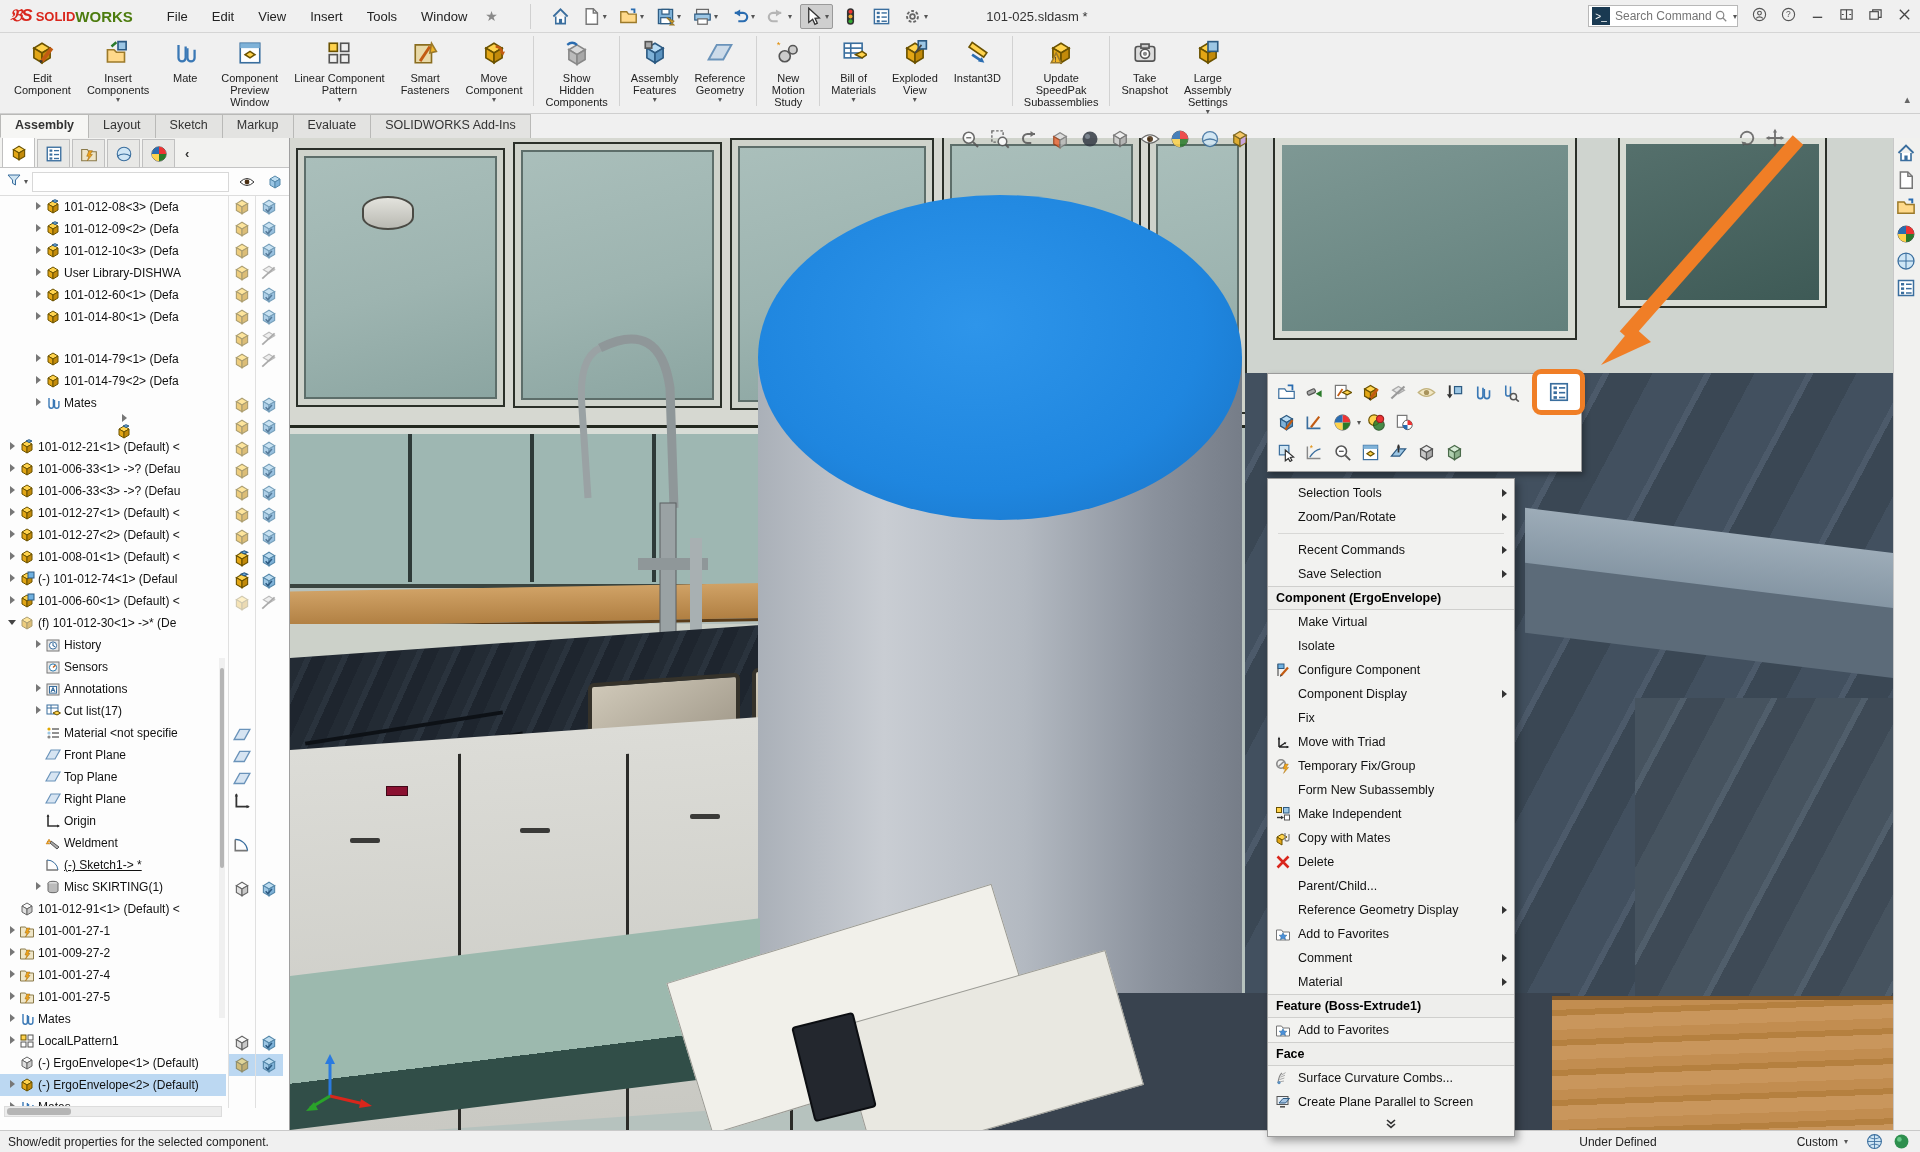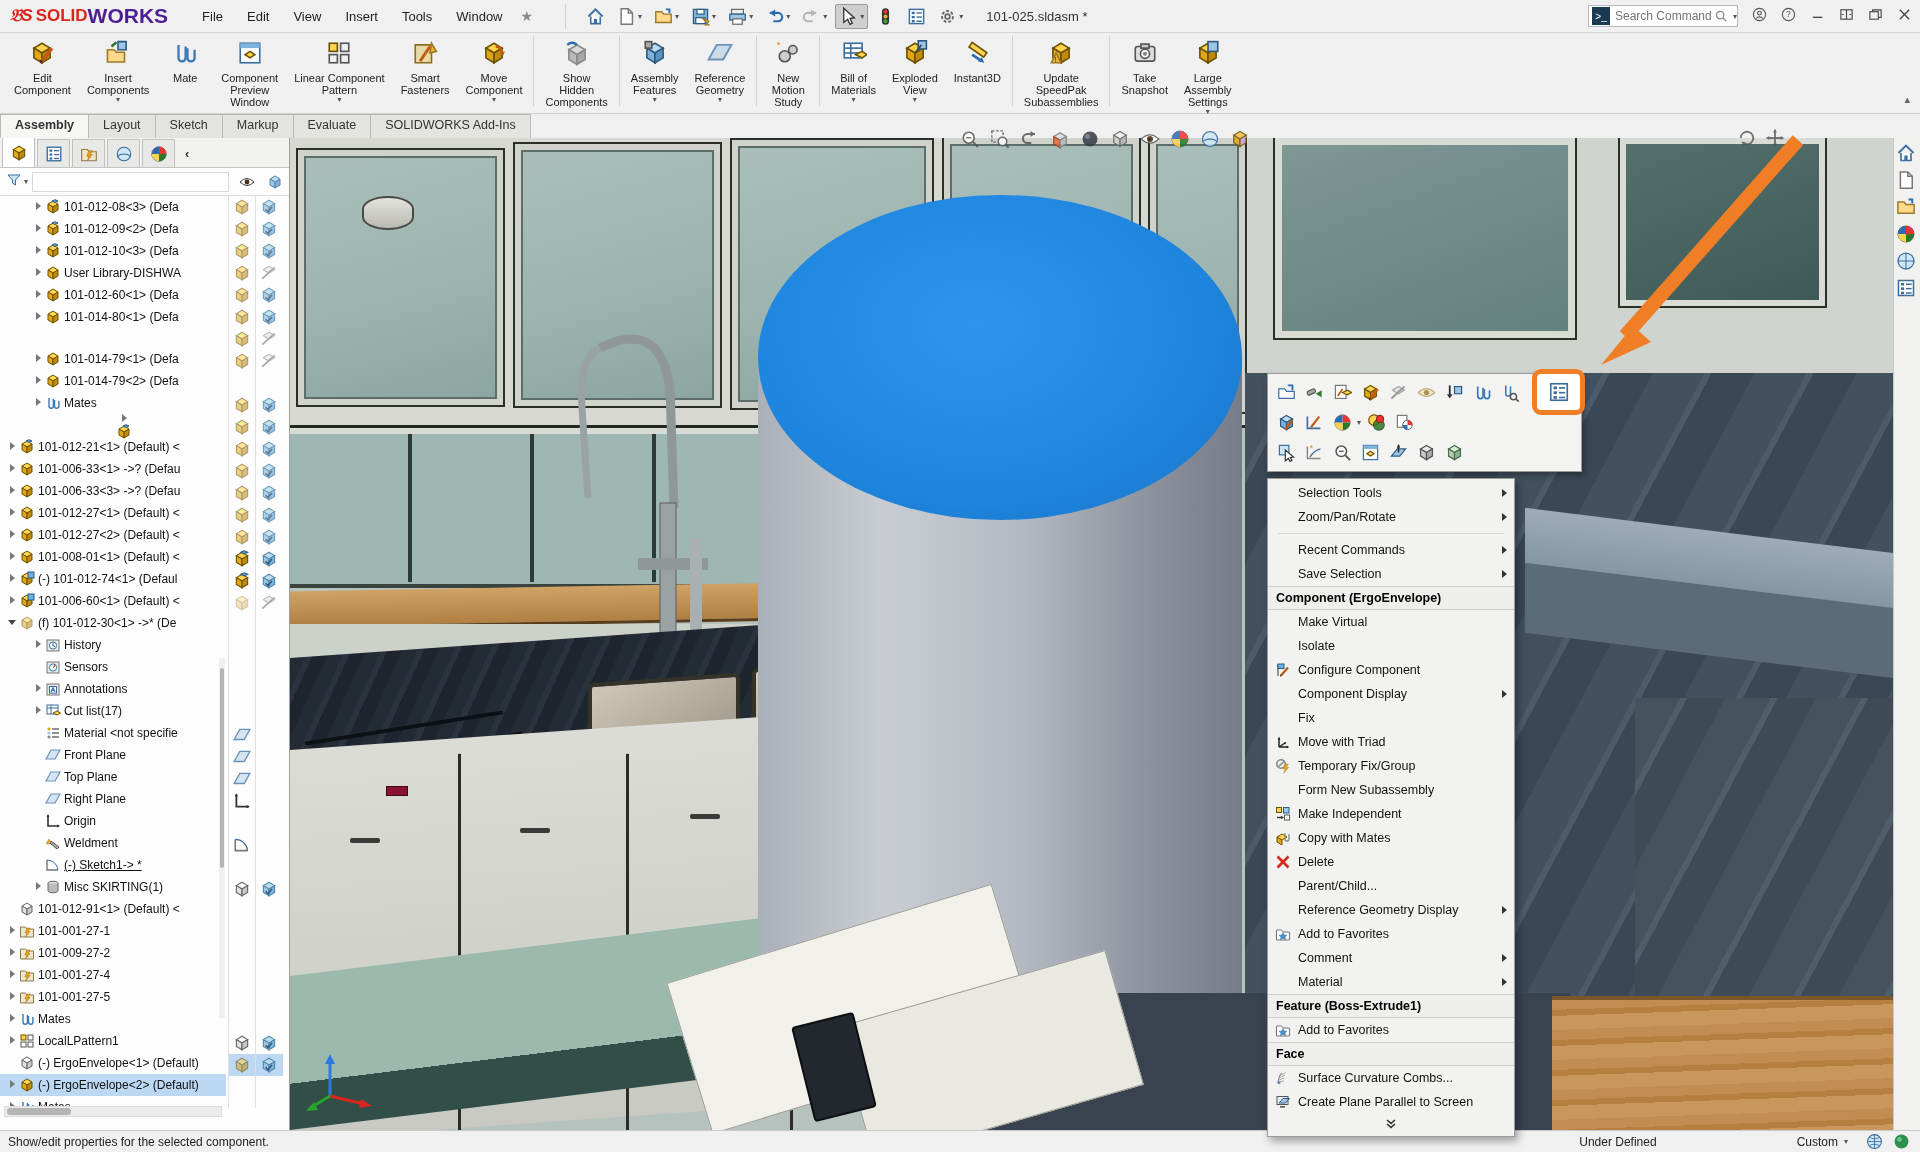--- a/index.html
+++ b/index.html
@@ -5,22 +5,22 @@
   html,body{margin:0;padding:0;width:1920px;height:1152px;overflow:hidden;
     font-family:"Liberation Sans",sans-serif;background:#f0f0f0;-webkit-font-smoothing:antialiased;}
   *{box-sizing:border-box;}
   :root{--accent:#F07E26;--sel:#bcd8f2;--line:#c8c8c8;}
 
   
   #titlebar{position:absolute;left:0;top:0;width:1920px;height:33px;background:#f0f0f0;
     display:flex;align-items:center;border-bottom:1px solid #d5d5d5;}
   #logo{display:flex;align-items:center;margin-left:10px;}
   #logo .dsmark{color:#d9261c;font-weight:bold;font-style:italic;font-size:17px;letter-spacing:-1px;}
-  #logo .b1{color:#d9261c;font-weight:bold;font-size:17px;margin-left:4px;}
-  #logo .b2{color:#4c1d95;font-weight:bold;font-size:21px;}
+  #logo .b1{color:#d9261c;font-weight:bold;font-size:13px;margin-left:4px;}
+  #logo .b2{color:#4d7c0f;font-weight:bold;font-size:15px;}
   #menus{display:flex;margin-left:22px;}
   .menu-item{padding:4px 12px;font-size:13px;color:#222;cursor:default;}
   #pin{margin:0 6px;color:#8a8a8a;font-size:14px;}
   #qtb{display:flex;align-items:center;margin-left:26px;border-left:1px solid #d0d0d0;padding-left:14px;}
   .qbtn{display:flex;align-items:center;padding:2px 3px;margin:0 2px;border:1px solid transparent;border-radius:2px;}
   .qbtn.pressed{background:#cfcfcf;border:1px solid #9a9a9a;}
   .qbtn svg{width:19px;height:19px;}
   .qcaret{font-size:8px;color:#555;margin-left:2px;}
   #doc-title{position:absolute;left:50%;transform:translateX(26%);font-size:13px;color:#333;}
   #tb-right{margin-left:auto;display:flex;align-items:center;margin-right:8px;}

